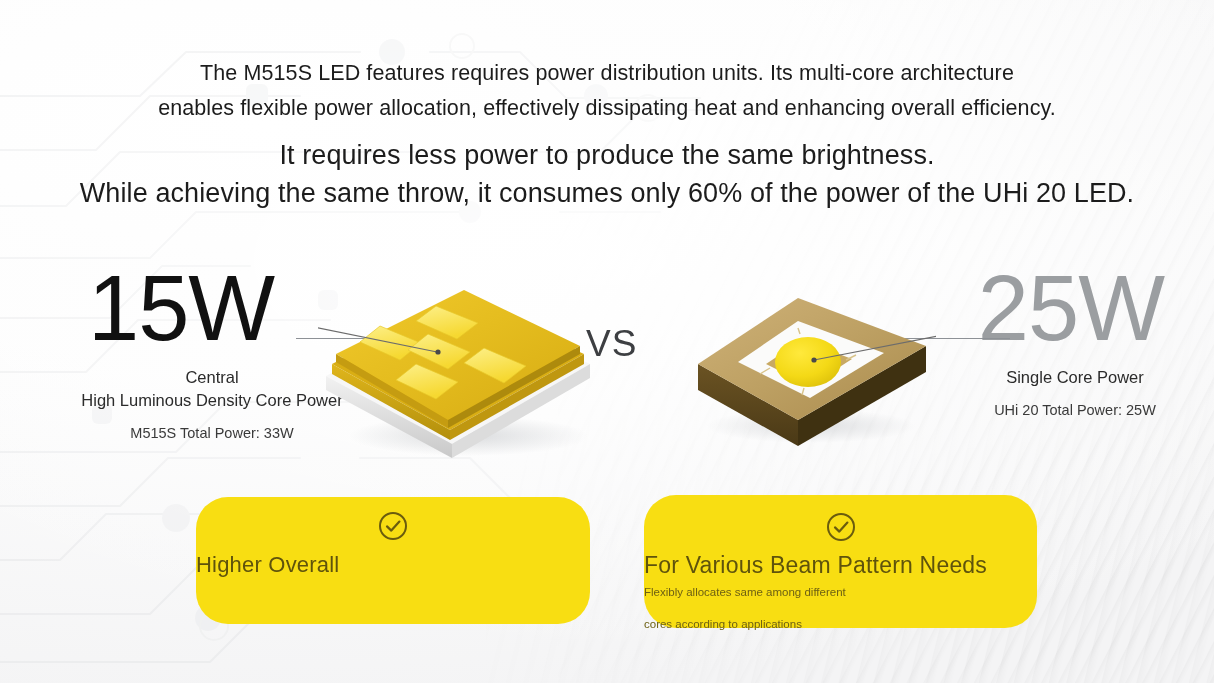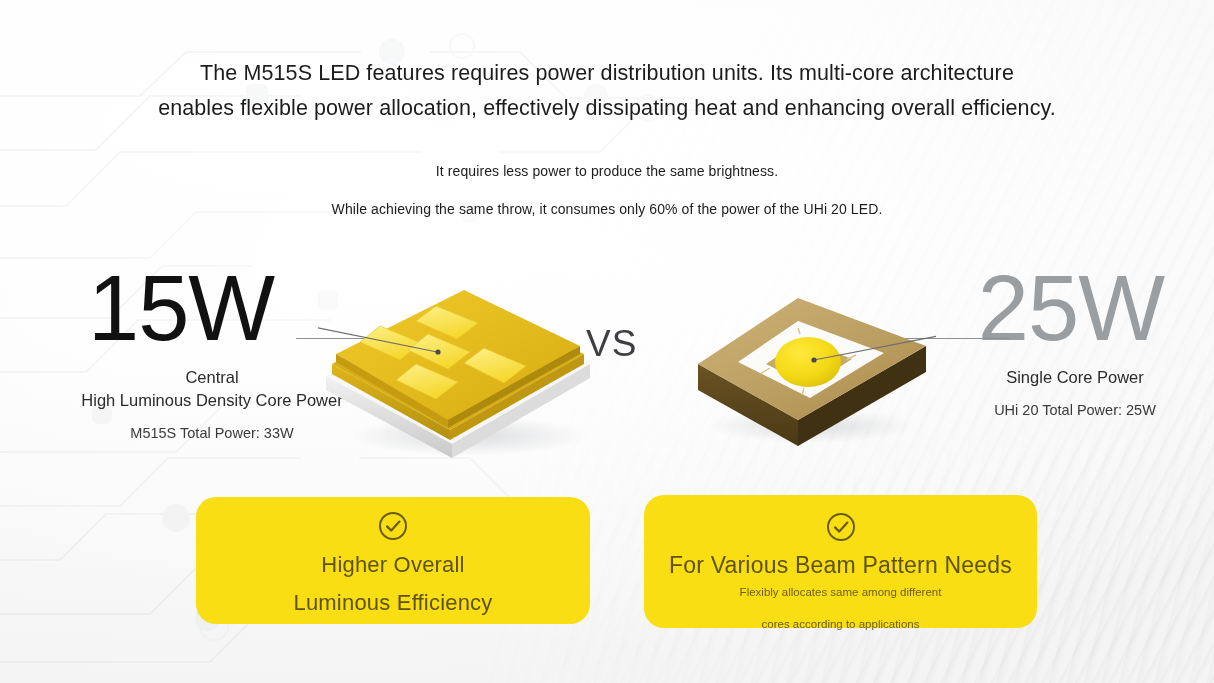--- a/index.html
+++ b/index.html
@@ -53,23 +53,23 @@
   }
 
   
   #headline {
     position:absolute; left:0; right:0; top:56px;
     text-align:center; color:#1c1c1c;
     font-size:21.5px; line-height:35px; letter-spacing:.1px;
     font-weight:400;
   }
   #subcopy {
-    position:absolute; left:0; right:0; top:152px;
+    position:absolute; left:0; right:0; top:136px;
     text-align:center; color:#1c1c1c;
-    font-size:14px; line-height:38px; letter-spacing:.1px;
+    font-size:27px; line-height:38px; letter-spacing:.1px;
     font-weight:400;
   }
   .copy-line { display:block; white-space:nowrap; }
 
   
   #compare { position:absolute; left:0; top:262px; width:1214px; height:190px; }
 
   .wattage {
     position:absolute; top:0;
     font-size:92px; line-height:92px; font-weight:300;
@@ -105,22 +105,21 @@
 
   
   .chip { position:absolute; }
   #chip-left  { left:318px; top:268px; width:280px; height:190px; }
   #chip-right { left:686px; top:268px; width:250px; height:180px; }
 
   
   .badge {
     position:absolute;
     background:#F8DE12;
-    border-radius:20px;
-    text-align:center;
+    border-radius:32px;
     color:#6a5c0e;
   }
   #badge-left  { left:196px; top:497px; width:394px; height:127px; }
   #badge-right { left:644px; top:495px; width:393px; height:133px; }
 
   .badge-icon { display:block; margin:0 auto; }
   #badge-left  .badge-icon { margin-top:13px; }
   #badge-right .badge-icon { margin-top:16px; }
 
   .badge-title {
@@ -309,21 +308,20 @@
     <line x1="128" y1="92" x2="262" y2="66" stroke="#6c6c6c" stroke-width="1.1"></line>
     <circle cx="128" cy="92" r="2.6" fill="#4a4a4a"></circle>
   </svg>
 
   <div class="badge" id="badge-left">
     <svg class="badge-icon" width="32" height="32" viewBox="0 0 32 32">
       <circle cx="16" cy="16" r="13" fill="none" stroke="#6a5c0e" stroke-width="2"></circle>
       <path d="M10 16.4 L14.3 20.6 L22.4 11.6" fill="none" stroke="#6a5c0e" stroke-width="2.2" stroke-linecap="round" stroke-linejoin="round"></path>
     </svg>
     <span class="badge-title">Higher Overall</span>
-    <span class="badge-title">Luminous Efficiency</span>
   </div>
 
   <div class="badge" id="badge-right">
     <svg class="badge-icon" width="32" height="32" viewBox="0 0 32 32">
       <circle cx="16" cy="16" r="13" fill="none" stroke="#6a5c0e" stroke-width="2"></circle>
       <path d="M10 16.4 L14.3 20.6 L22.4 11.6" fill="none" stroke="#6a5c0e" stroke-width="2.2" stroke-linecap="round" stroke-linejoin="round"></path>
     </svg>
     <span class="badge-title">For Various Beam Pattern Needs</span>
     <span class="badge-sub">Flexibly allocates same among different</span>
     <span class="badge-sub" style="margin-top:16px">cores according to applications</span>

